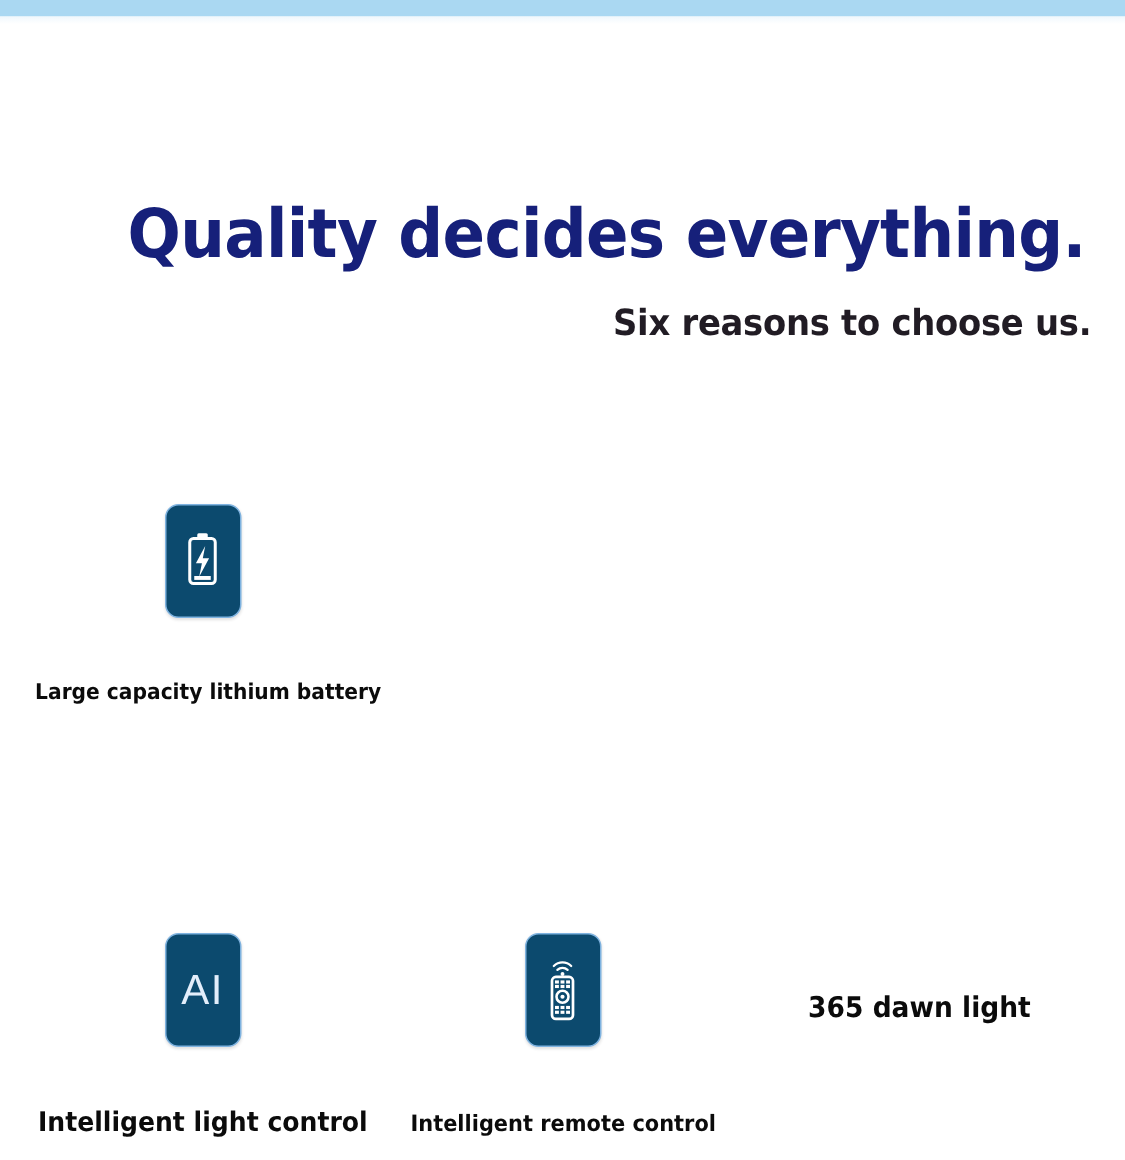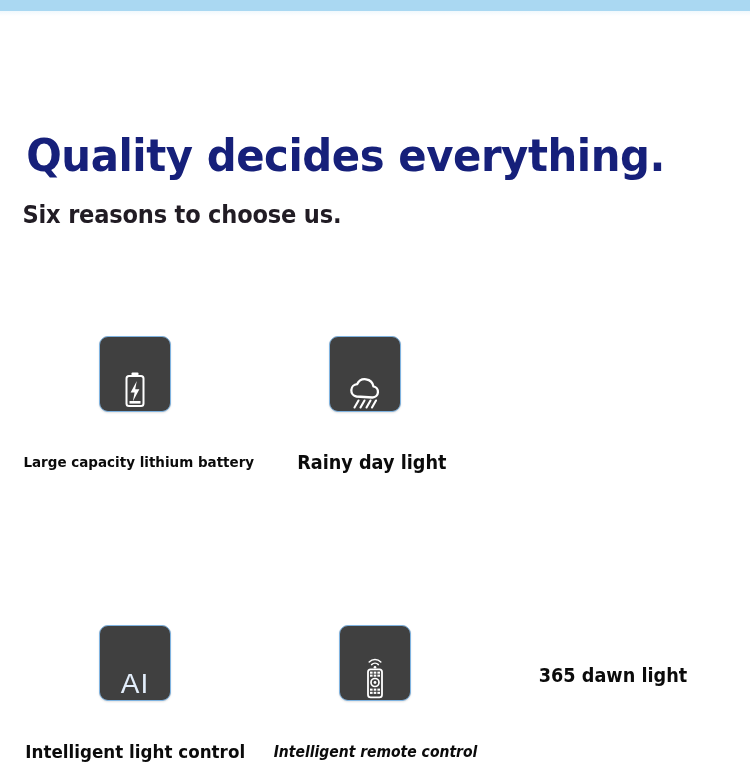--- a/index.html
+++ b/index.html
@@ -32,21 +32,21 @@
     height: 5px;
     background: linear-gradient(to bottom, #f0f8fd, #ffffff);
   }
 
   
   .headings {
     position: absolute;
     top: 132px;
     left: 0;
     width: 750px;
-    text-align: left;
+    text-align: right;
   }
   .title {
     font-family: "DejaVu Sans", sans-serif;
     font-size: 45px;
     line-height: 1.05;
     font-weight: bold;
     color: #16207a;
     letter-spacing: -0.5px;
     margin: 0;
     transform: scaleX(0.93);
@@ -77,28 +77,28 @@
     margin-top: 152px;
   }
   .cell {
     width: 250px;
     display: flex;
     flex-direction: column;
     align-items: center;
   }
 
   .tile {
-    width: 72px;
+    width: 51px;
     height: 76px;
     border-radius: 9px;
-    background: #404040;
+    background: #0c4a6e;
     border: 1px solid #7fb3e0;
     box-sizing: border-box;
     display: flex;
-    align-items: flex-end;
+    align-items: center;
     justify-content: center;
     box-shadow: 0 1px 2px rgba(0,0,0,0.12);
   }
   .tile svg { display: block; }
 
   .tile-text {
     color: #dbe9f8;
     font-family: "Liberation Sans", sans-serif;
   }
   .tile-text.ai {
@@ -129,21 +129,21 @@
   .c2 .label { font-size: 19px;   margin-top: 39px; }
   .c3 .label { font-size: 18px;   margin-top: 40px; }
   .c4 .label { font-size: 15px;   margin-top: 42px; }
   .c5 .label { font-size: 19px;   margin-top: 39px; }
 
   
   .c0 { transform: translateX(10px); }
   .c1 { transform: translateX(0px); }
   .c2 { transform: translateX(-10px); }
   .c3 { transform: translateX(10px); }
-  .c4 { transform: translateX(0px); font-style: italic; }
+  .c4 { transform: translateX(0px); }
   .c5 { transform: translateX(-10px); }
   .c0 .label { transform: scaleX(0.93) translateX(4px); }
   .c2 .label { transform: scaleX(0.93) translateX(7px); }
   .c3 .label { transform: scaleX(0.93) translateX(0px); }
   .c5 .label { transform: scaleX(0.93) translateX(-2px); }
 </style>
 </head>
 <body>
 
 <div class="top-band"></div>
@@ -166,36 +166,20 @@
             <rect x="6.5" y="5" width="17" height="30" rx="2.5" fill="none" stroke="#ffffff" stroke-width="2"></rect>
             <rect x="9.5" y="30" width="11" height="2.6" fill="#ffffff"></rect>
             <polygon points="16.8,10 10.6,21.5 14.6,21.5 12.8,30.5 19.4,18.2 15.2,18.2" fill="#ffffff"></polygon>
           </svg>
         </span>
       </div>
       <div class="label">Large capacity lithium battery</div>
     </div>
 
 
-    <div class="cell c2">
-      <div class="tile">
-        <span>
-          <svg width="40" height="38" viewBox="0 0 40 38">
-            <path d="M11.5 23.5 a6.2 6.2 0 0 1 0.6 -12.3 a8.6 8.6 0 0 1 16.3 2.2 a5.6 5.6 0 0 1 -0.9 11.1 Z" fill="none" stroke="#ffffff" stroke-width="2.3" stroke-linejoin="round"></path>
-            <g stroke="#ffffff" stroke-width="2.1" stroke-linecap="round">
-              <line x1="13.5" y1="27.5" x2="9.5" y2="34.5"></line>
-              <line x1="19.5" y1="27.5" x2="15.5" y2="34.5"></line>
-              <line x1="25.5" y1="27.5" x2="21.5" y2="34.5"></line>
-              <line x1="31.0" y1="27.5" x2="27.0" y2="34.5"></line>
-            </g>
-          </svg>
-        </span>
-      </div>
-      <div class="label">Rainy day light</div>
-    </div>
 
   </div>
 
   <div class="row row-2">
 
     <div class="cell c3">
       <div class="tile">
         <span class="tile-text ai">AI</span>
       </div>
       <div class="label">Intelligent light control</div>

